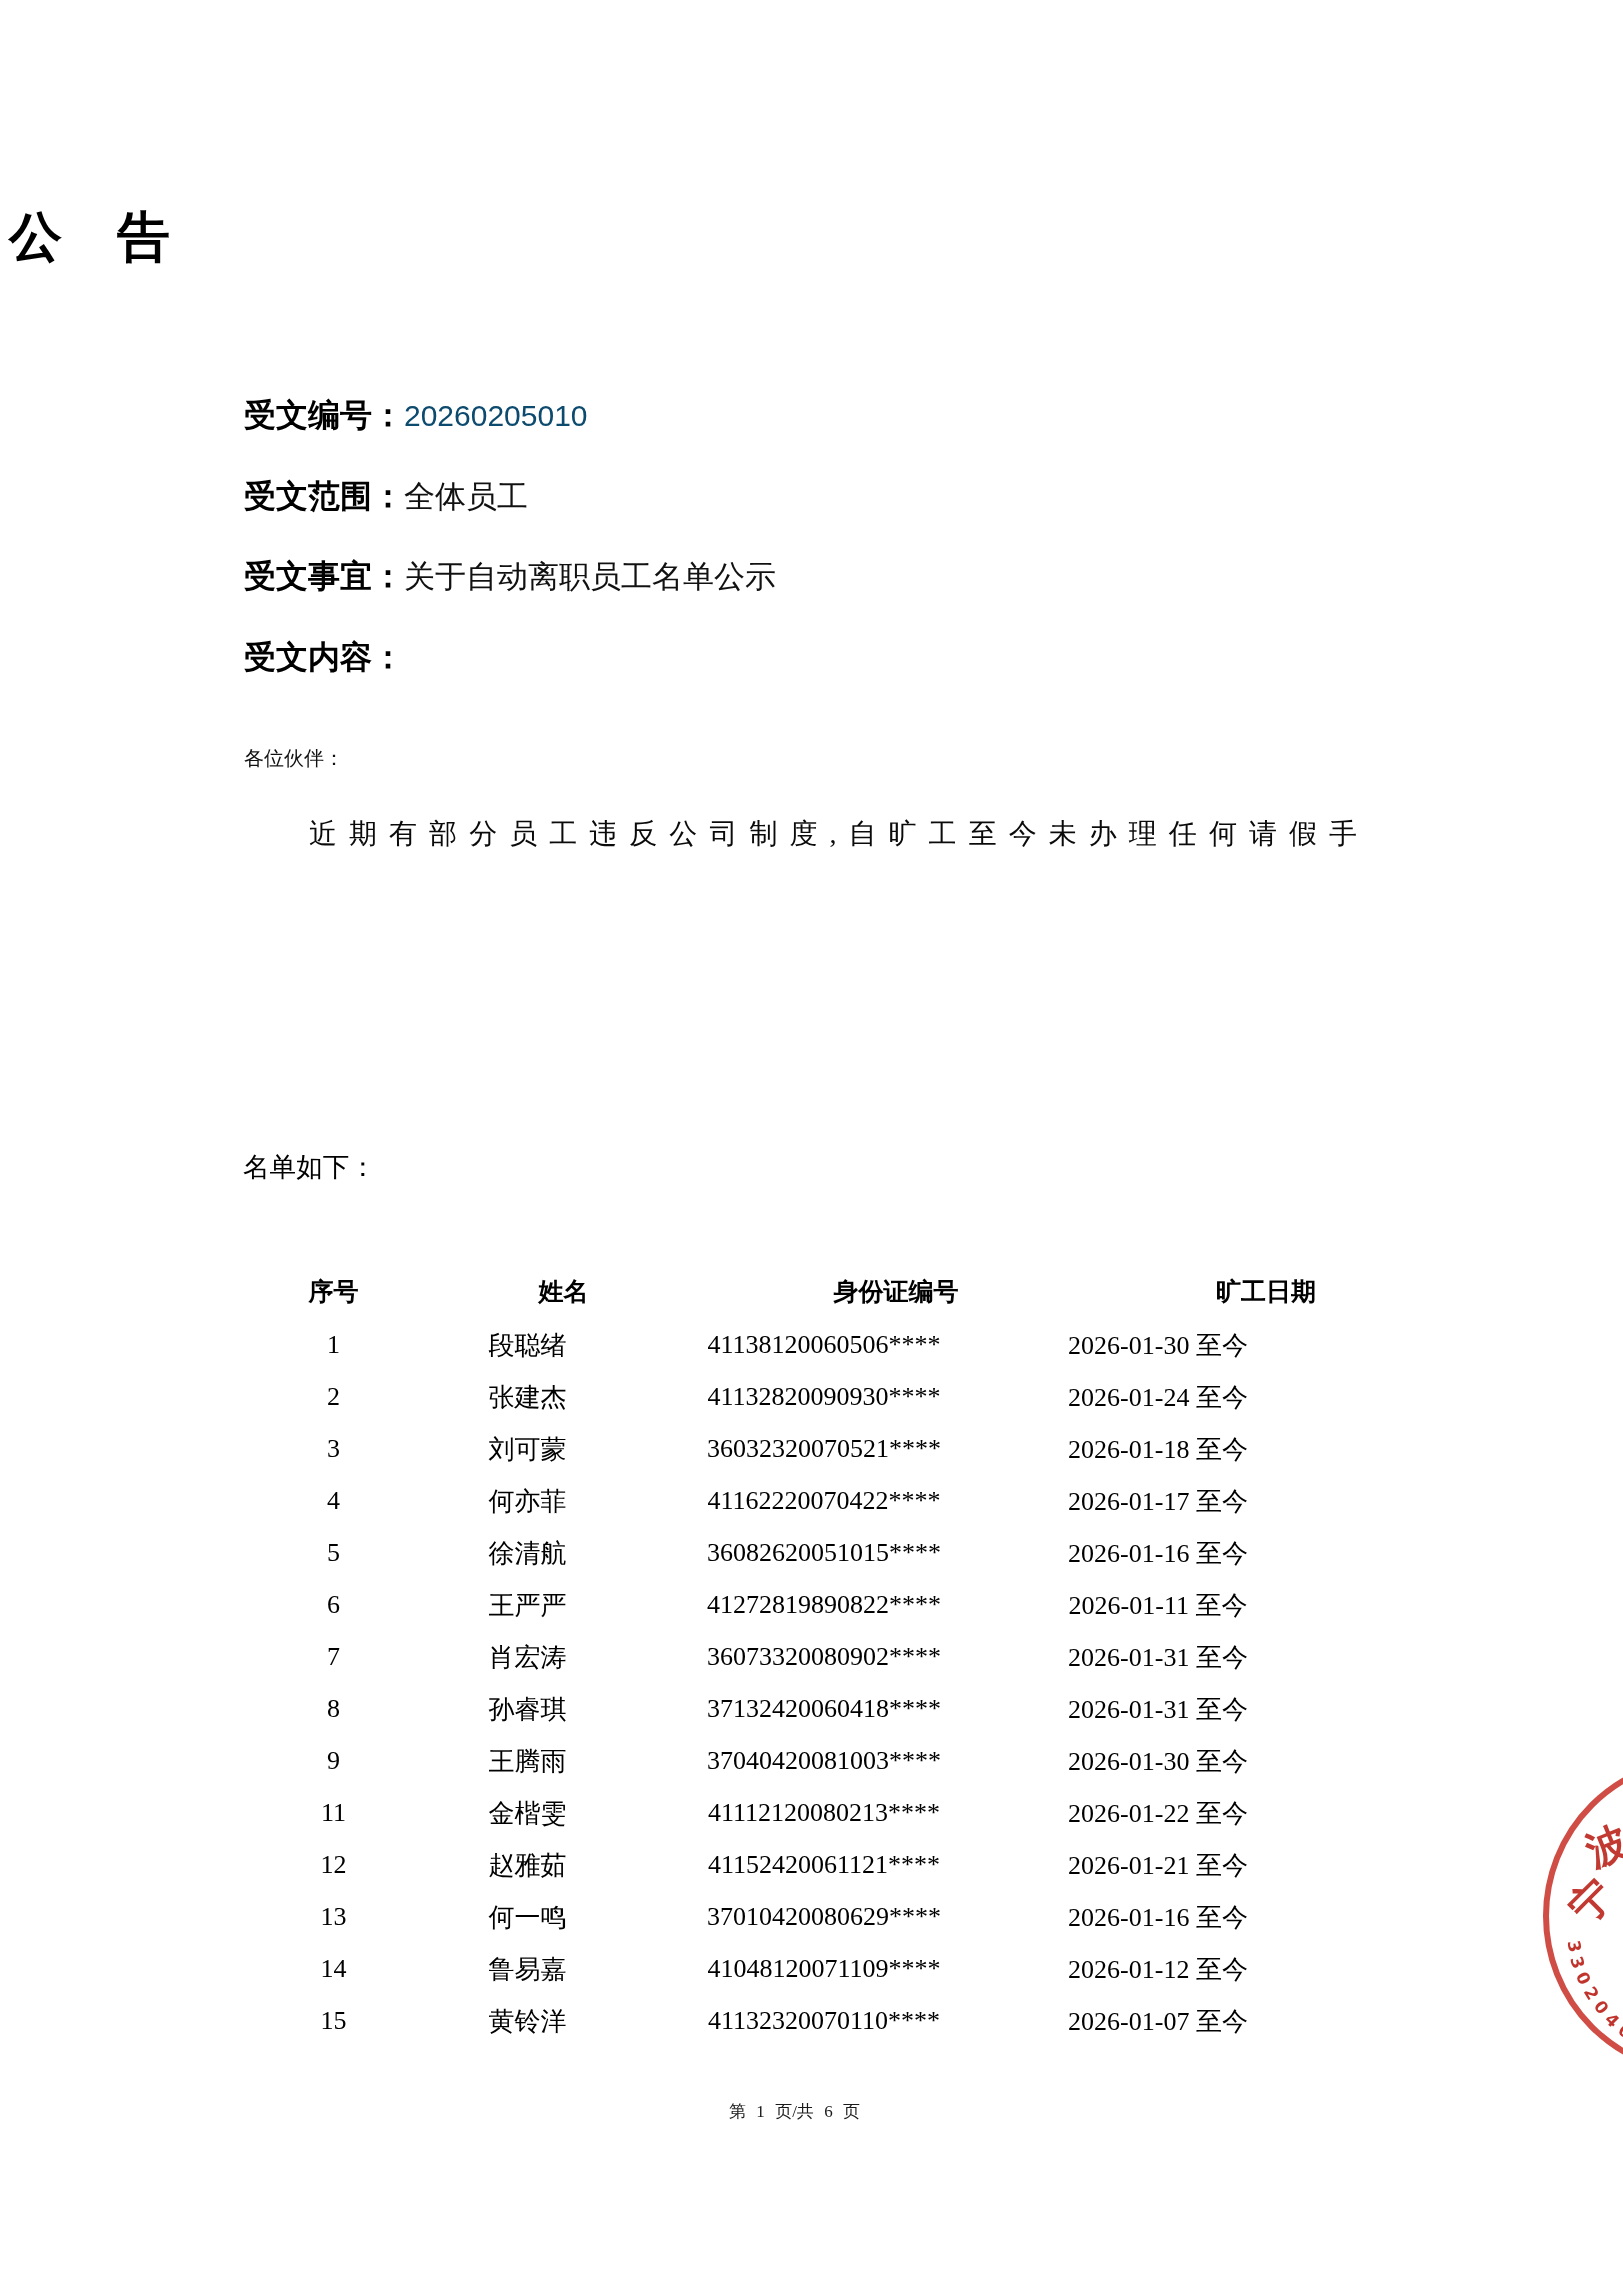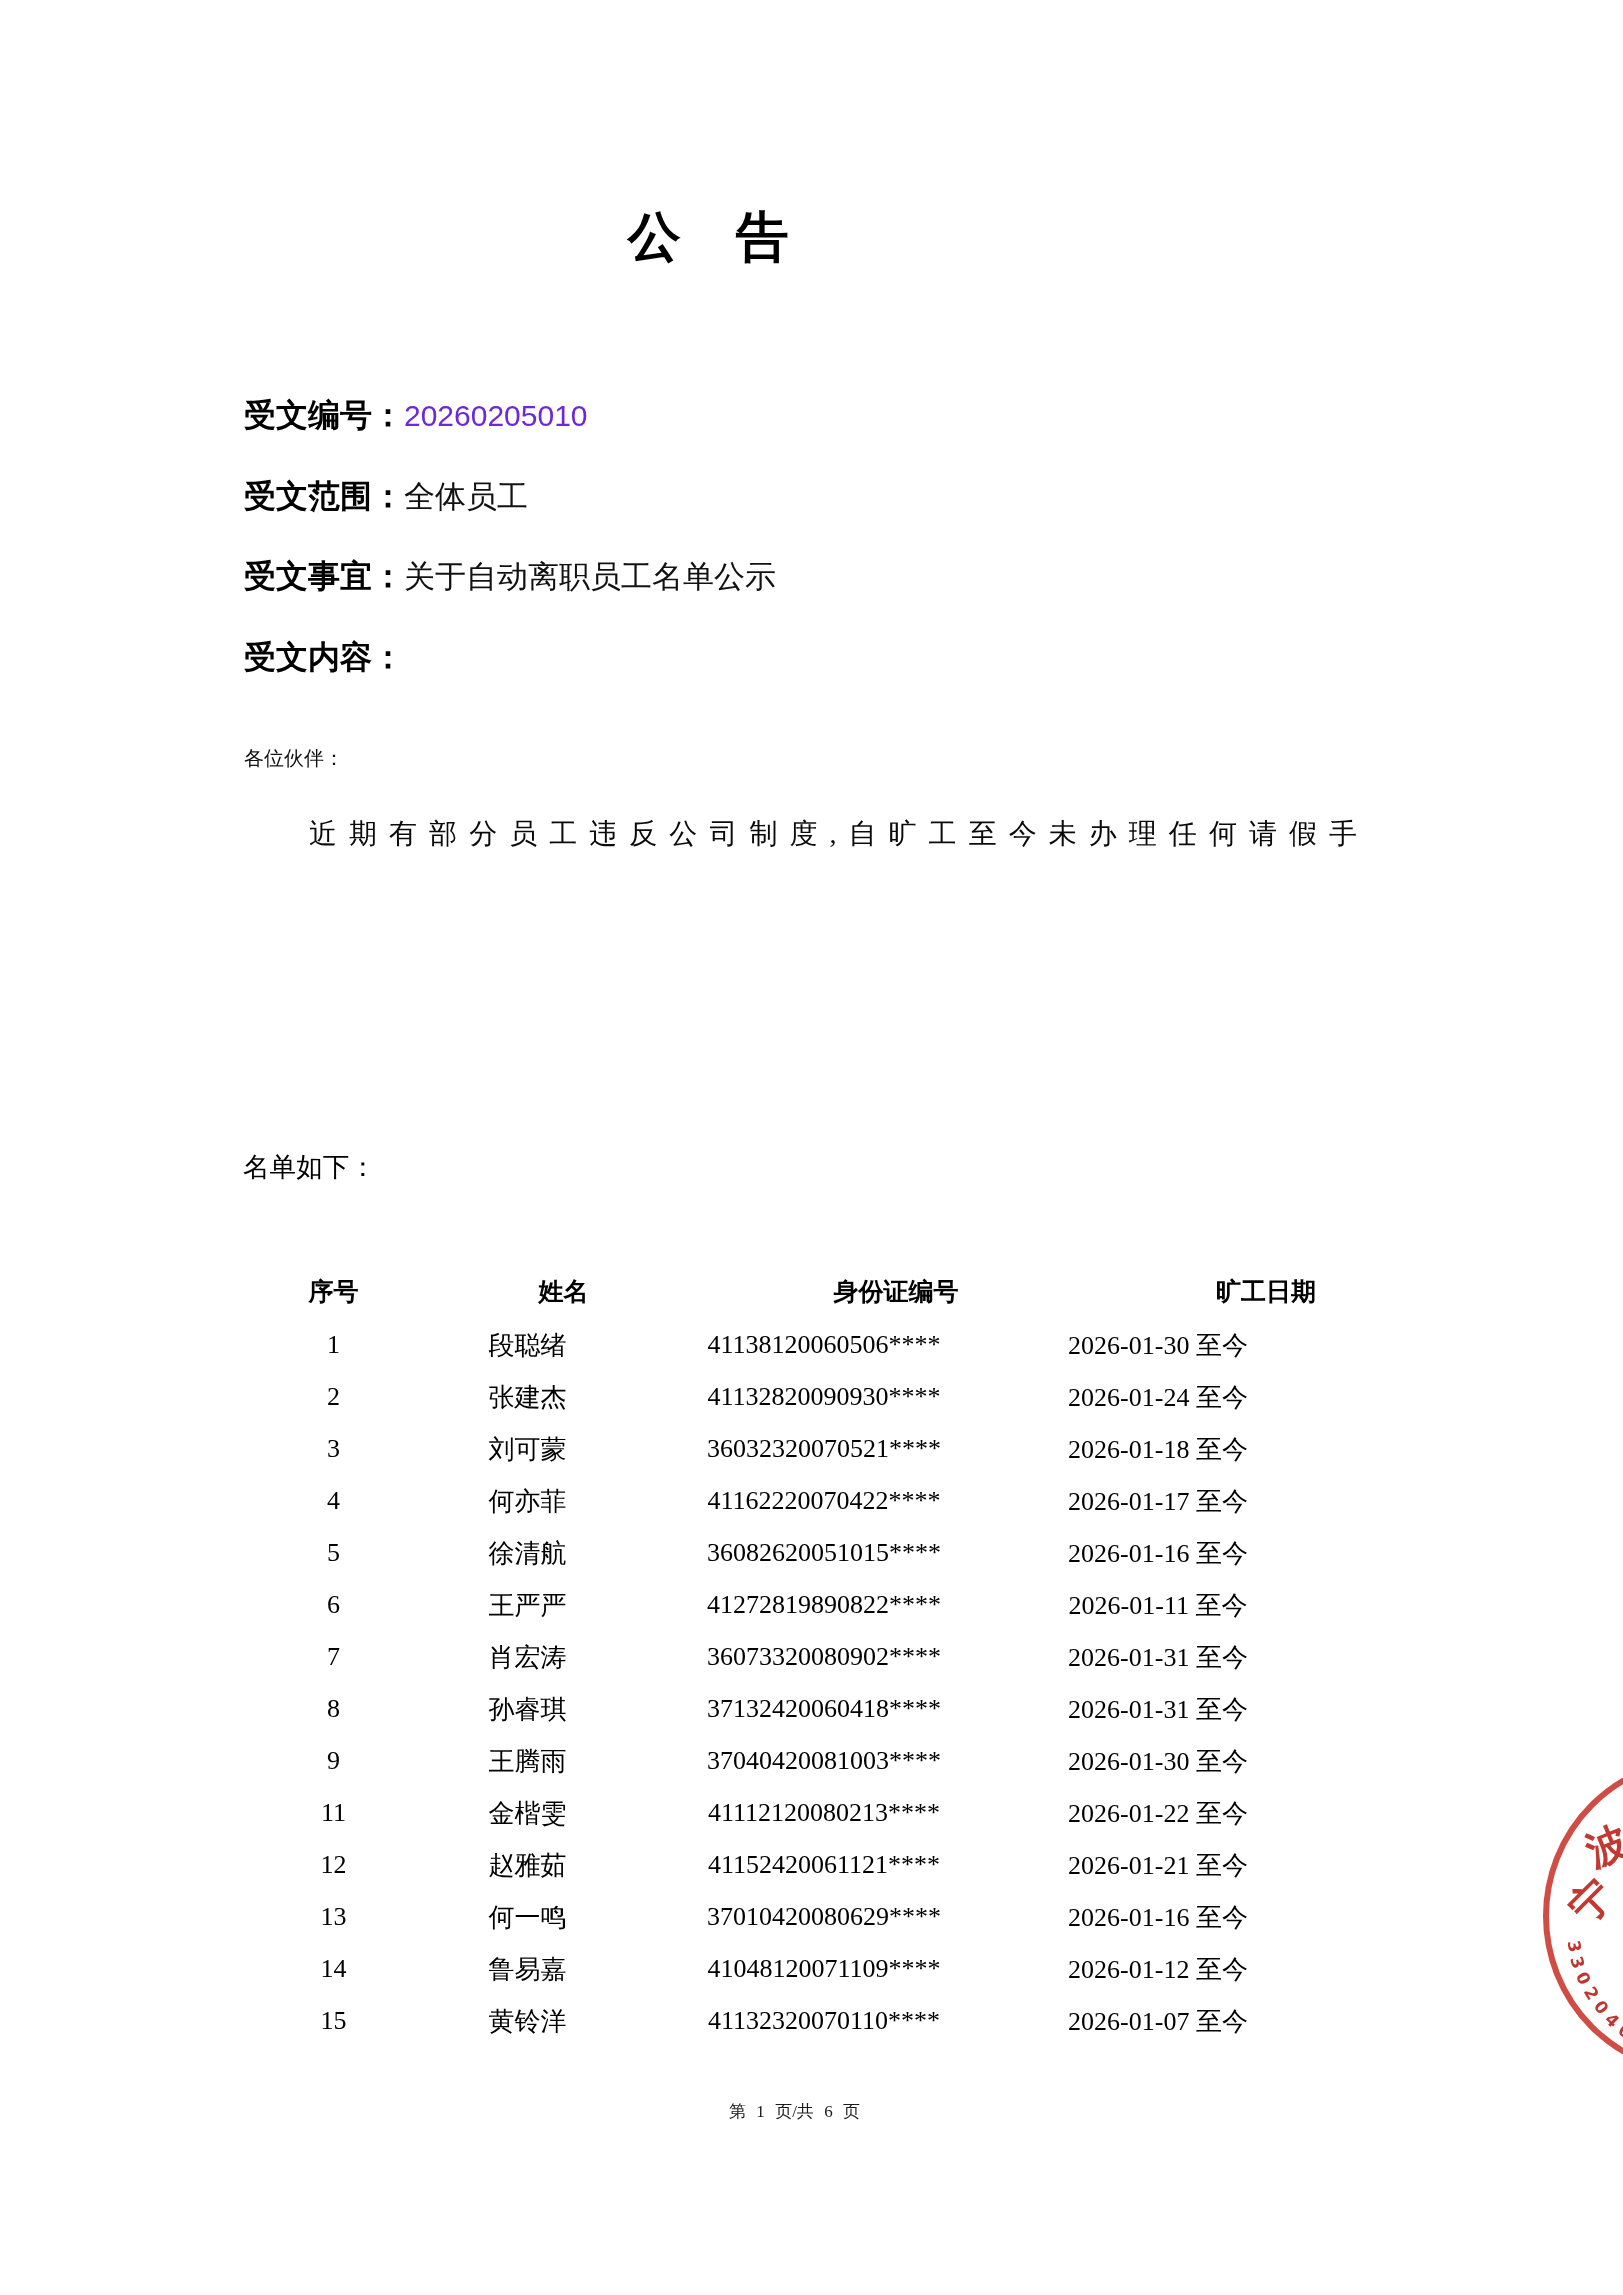--- a/index.html
+++ b/index.html
@@ -12,23 +12,23 @@
     width: 1623px;
     height: 2295px;
     background: #ffffff;
     overflow: hidden;
     font-family: "Liberation Serif", "DejaVu Serif", serif;
     color: #000000;
   }
   .doc-title {
     position: absolute;
     top: 202px;
-    left: 16px;
+    left: 9px;
     width: 1394px;
-    text-align: center;
+    text-align: left;
     font-size: 53px;
     font-weight: bold;
     letter-spacing: 9.5px;
     white-space: pre;
   }
   .field-row {
     position: absolute;
     left: 244px;
     width: 1159px;
     font-size: 31px;
@@ -39,21 +39,21 @@
     font-weight: bold;
     font-size: 32px;
   }
   .field-value {
     font-weight: normal;
     color: #111111;
   }
   .field-value.sans {
     font-family: "Liberation Sans", "DejaVu Sans", sans-serif;
     font-size: 30px;
-    color: #6d28d9;
+    color: #0c4a6e;
     margin-top: 8px;
   }
   .salutation {
     position: absolute;
     left: 244px;
     top: 745px;
     font-size: 20px;
     color: #111111;
   }
   .body-line {

